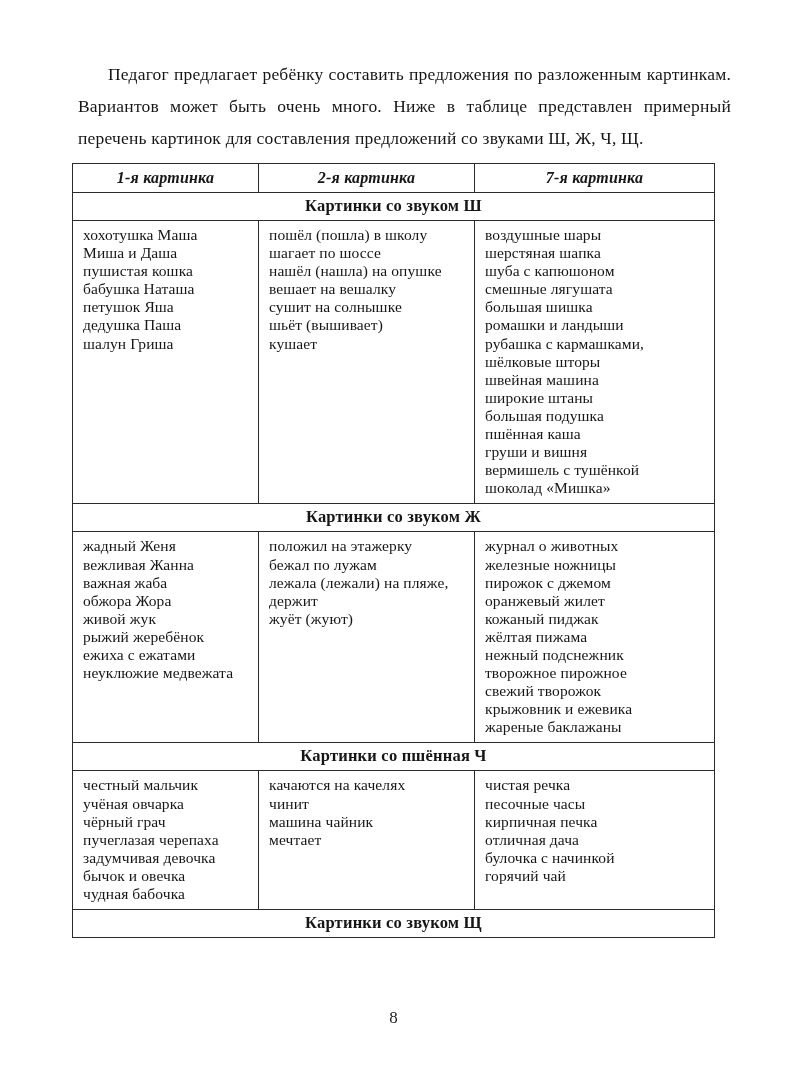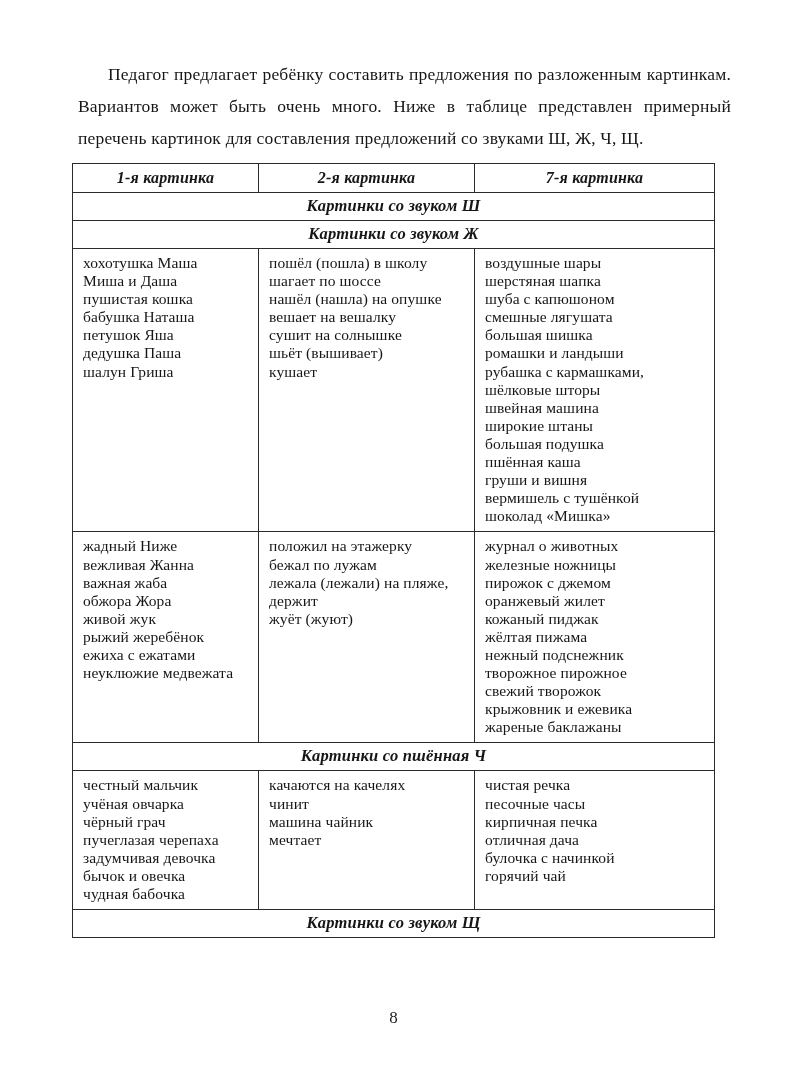--- a/index.html
+++ b/index.html
@@ -36,21 +36,20 @@
   td.th {
     text-align: center;
     font-style: italic;
     font-weight: bold;
     font-size: 16px;
     padding: 5px 2px;
     letter-spacing: 0.2px;
   }
   td.section {
     text-align: center;
-    font-style: italic;
     font-weight: bold;
     font-size: 16.5px;
     padding: 3px 2px 4px 2px;
     letter-spacing: 0.2px;
   }
   td.cell {
     vertical-align: top;
     font-size: 15.5px;
     line-height: 18.1px;
     padding: 5px 6px 6px 10px;
@@ -84,24 +83,20 @@
       <tr>
         <td class="th">1-я картинка</td>
         <td class="th">2-я картинка</td>
         <td class="th">7-я картинка</td>
       </tr>
 
       <tr>
         <td class="section" colspan="3">Картинки со звуком Ш</td>
       </tr>
       <tr>
-        <td class="section" colspan="3">Картинки со звуком Ж</td>
-      </tr>
-
-      <tr>
         <td class="cell">хохотушка Маша
 Миша и Даша
 пушистая кошка
 бабушка Наташа
 петушок Яша
 дедушка Паша
 шалун Гриша</td>
         <td class="cell">пошёл (пошла) в школу
 шагает по шоссе
 нашёл (нашла) на опушке
@@ -118,22 +113,26 @@
 рубашка с кармашками,
 шёлковые шторы
 швейная машина
 широкие штаны
 большая подушка
 пшённая каша
 груши и вишня
 вермишель с тушёнкой
 шоколад «Мишка»</td>
       </tr>
+
       <tr>
-        <td class="cell">жадный Ниже
+        <td class="section" colspan="3">Картинки со звуком Ж</td>
+      </tr>
+      <tr>
+        <td class="cell">жадный Женя
 вежливая Жанна
 важная жаба
 обжора Жора
 живой жук
 рыжий жеребёнок
 ежиха с ежатами
 неуклюжие медвежата</td>
         <td class="cell">положил на этажерку
 бежал по лужам
 лежала (лежали) на пляже,

